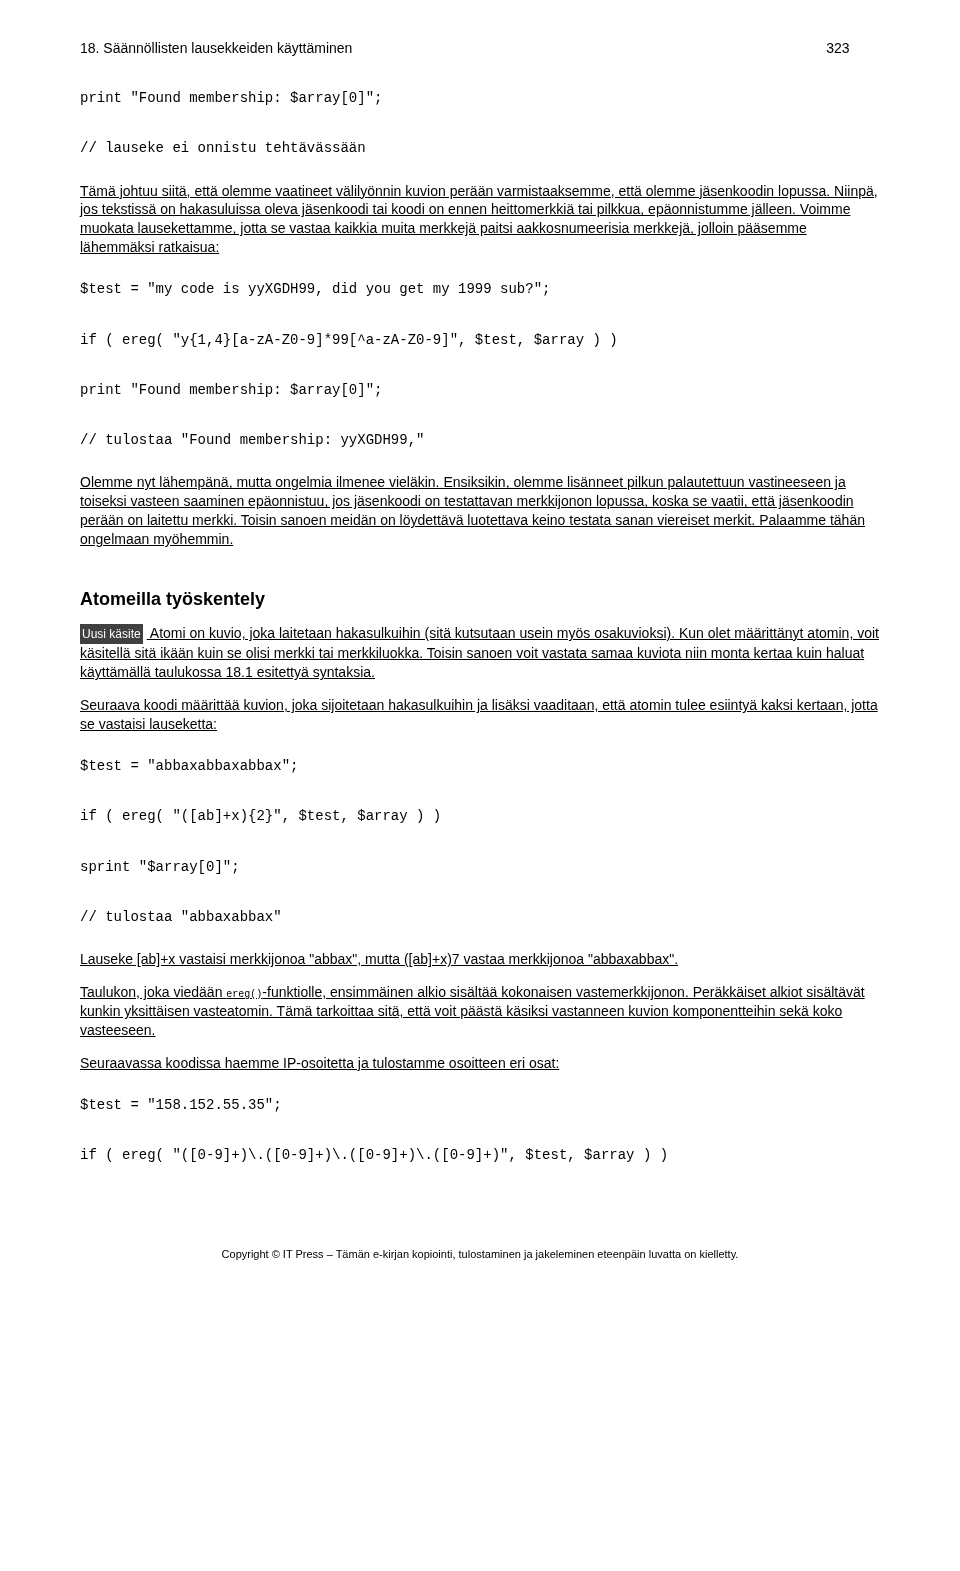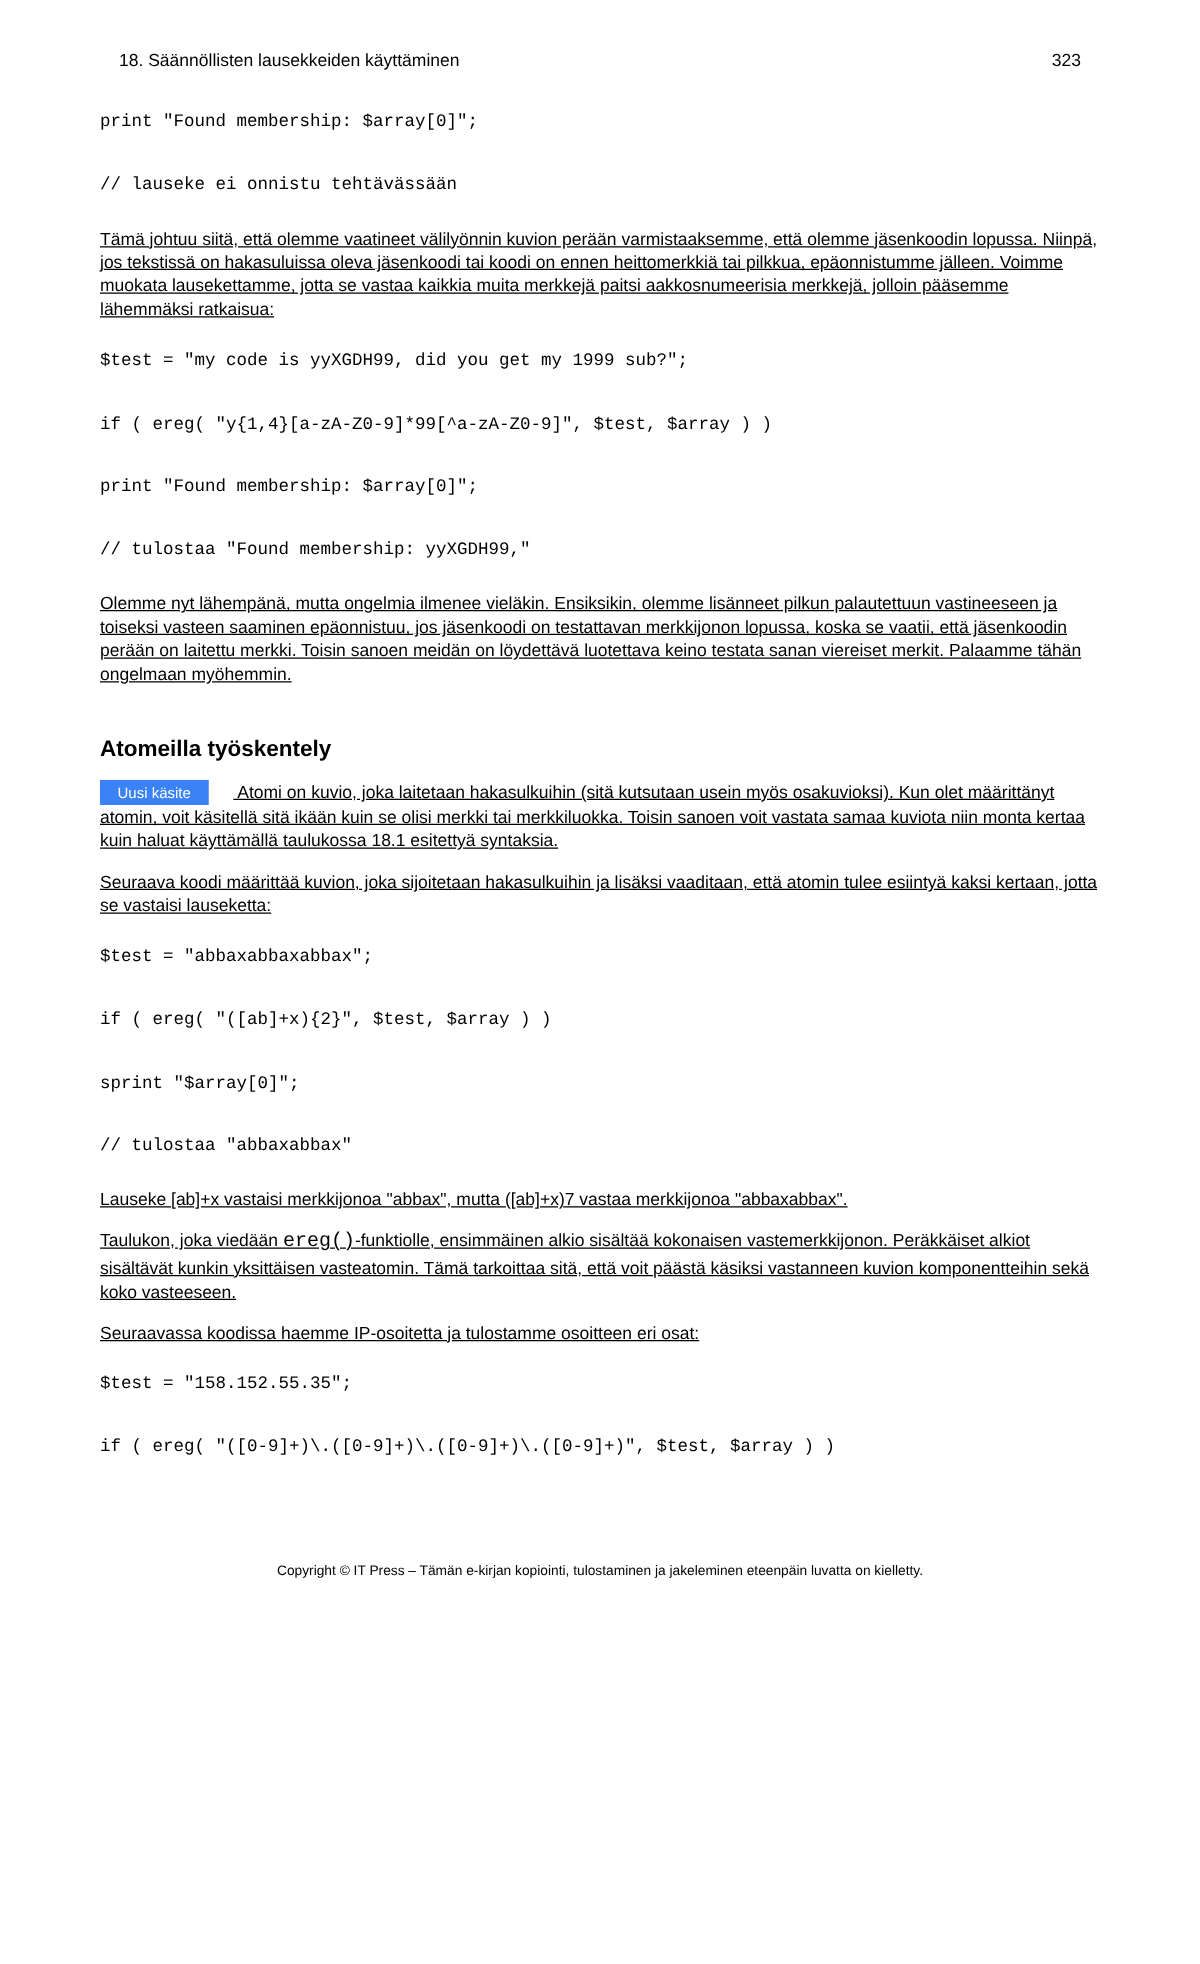--- a/index.html
+++ b/index.html
@@ -8,21 +8,20 @@
     background: #fff;
     font-family: Arial, Helvetica, sans-serif;
     color: #000;
     width: 960px;
   }
   .page {
     padding: 40px 80px 20px 80px;
     box-sizing: border-box;
   }
   .header-line {
-    text-align: center;
     font-size: 14px;
     margin-bottom: 30px;
   }
   .header-page { display: inline; margin-left: 470px; }
   .code-block {
     font-family: "Courier New", Courier, monospace;
     font-size: 14px;
     white-space: pre-wrap;
     margin: 20px 0 20px 0;
     line-height: 1.8;
@@ -34,30 +33,30 @@
     text-decoration: underline;
   }
   .section-title {
     font-size: 18px;
     font-weight: bold;
     margin-top: 40px;
     margin-bottom: 6px;
   }
   .badge {
     display: inline-block;
-    background: #3b82f6;
+    background: #404040;
     color: #fff;
     font-size: 12px;
-    padding: 2px 14px;
-    margin-right: 20px;
+    padding: 2px 2px;
+    margin-right: 4px;
     vertical-align: middle;
   }
   .mono-inline {
     font-family: "Courier New", Courier, monospace;
-    font-size: 16px;
+    font-size: 10px;
   }
   .footer {
     font-size: 11px;
     text-align: center;
     margin-top: 80px;
     color: #000;
   }
 </style>
 </head>
 <body>

